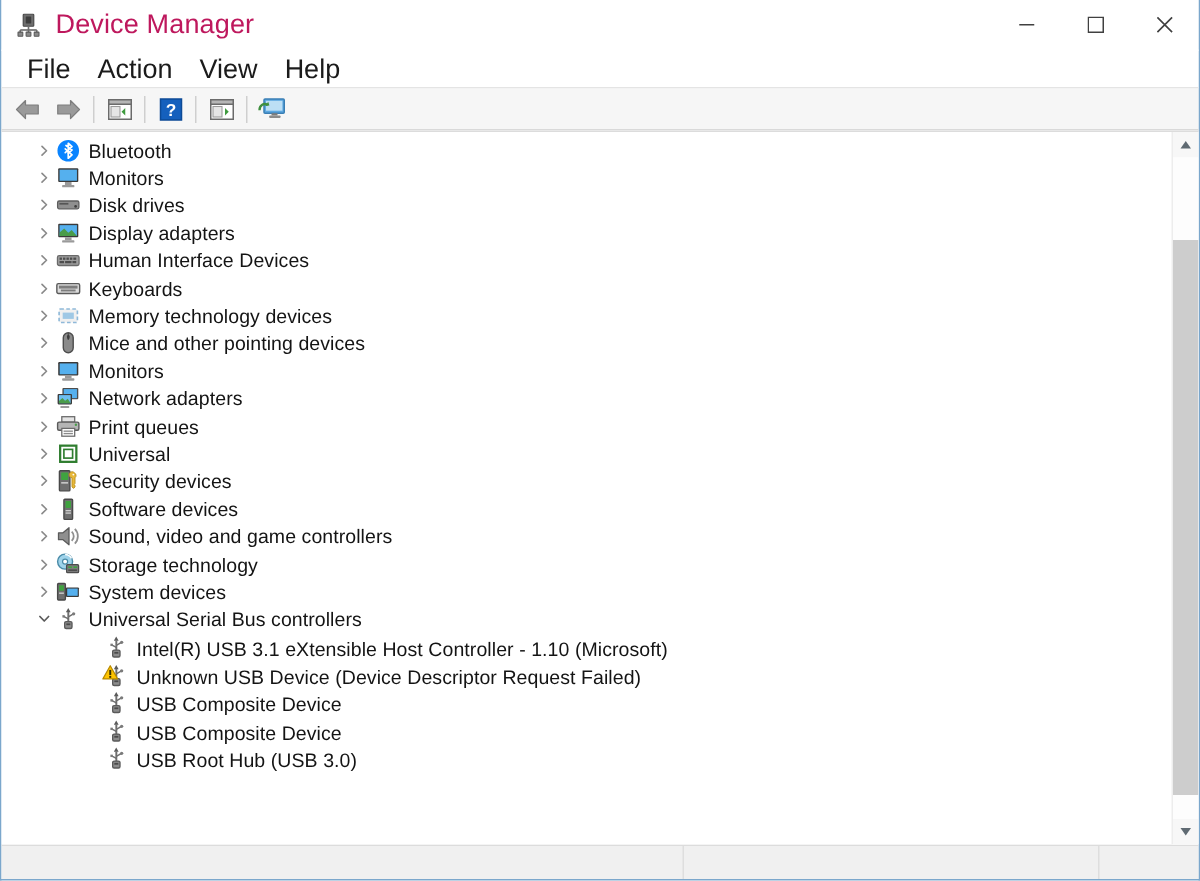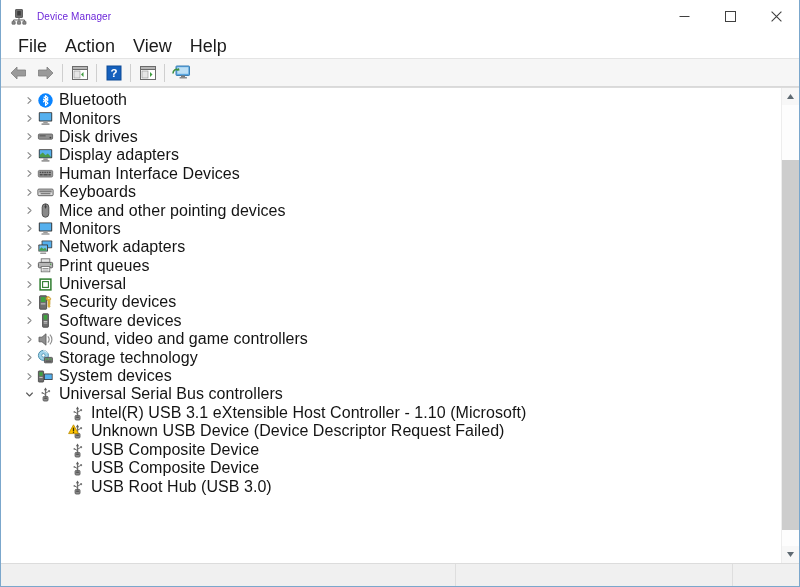--- a/index.html
+++ b/index.html
@@ -39,22 +39,22 @@
   }
   .title-icon {
     margin-left: 9px;
     width: 18px;
     height: 18px;
     flex: 0 0 18px;
     position: relative;
   }
   .title-text {
     margin-left: 9px;
-    font-size: 10px;
-    color: #6d28d9;
+    font-size: 18px;
+    color: #be185d;
     letter-spacing: 0.1px;
     white-space: nowrap;
   }
   .winbtns {
     position: absolute;
     right: 0; top: 0;
     height: 33px;
     display: flex;
   }
   .winbtn {
@@ -138,21 +138,21 @@
     color: #5a5a5a;
   }
   .row-icon {
     width: 17px;
     height: 17px;
     flex: 0 0 17px;
     position: relative;
     margin-right: 5px;
   }
   .row-label {
-    font-size: 16px;
+    font-size: 13px;
     color: #141414;
     letter-spacing: 0.05px;
   }
   .lvl0 { padding-left: 20px; }
   .lvl1 { padding-left: 52px; align-items: flex-end; }
 
   
   .vscroll {
     width: 17px;
     flex: 0 0 17px;
@@ -393,20 +393,32 @@
             </svg></div>
           <div class="row-label">Keyboards</div>
         </div>
         <div class="row lvl0">
           <div class="chev">
             <svg width="9" height="9" viewBox="0 0 9 9">
               <path d="M3 1.6 L6 4.5 L3 7.4" fill="none" stroke="#8a8a8a" stroke-width="1.1" stroke-linecap="round" stroke-linejoin="round"></path>
             </svg>
           </div>
           <div class="row-icon"><svg width="17" height="17" viewBox="0 0 17 17">
+              <rect x="2.4" y="4" width="12.2" height="9" rx="0.8" fill="#f0f0f0" stroke="#8fb9d9" stroke-width="1.1" stroke-dasharray="2.4 1.6"></rect>
+              <rect x="4.8" y="6.4" width="7.4" height="4.2" fill="#9fc8e5"></rect>
+            </svg></div>
+          <div class="row-label">Memory technology devices</div>
+        </div>
+        <div class="row lvl0">
+          <div class="chev">
+            <svg width="9" height="9" viewBox="0 0 9 9">
+              <path d="M3 1.6 L6 4.5 L3 7.4" fill="none" stroke="#8a8a8a" stroke-width="1.1" stroke-linecap="round" stroke-linejoin="round"></path>
+            </svg>
+          </div>
+          <div class="row-icon"><svg width="17" height="17" viewBox="0 0 17 17">
               <rect x="5.2" y="1.8" width="6.6" height="13.4" rx="3.3" fill="#8a8a8a" stroke="#4d4d4d" stroke-width="0.95"></rect>
               <path d="M8.5 2 L8.5 6.6" stroke="#4d4d4d" stroke-width="0.9"></path>
               <rect x="7.7" y="3.4" width="1.7" height="2.6" rx="0.8" fill="#3c3c3c"></rect>
             </svg></div>
           <div class="row-label">Mice and other pointing devices</div>
         </div>
         <div class="row lvl0">
           <div class="chev">
             <svg width="9" height="9" viewBox="0 0 9 9">
               <path d="M3 1.6 L6 4.5 L3 7.4" fill="none" stroke="#8a8a8a" stroke-width="1.1" stroke-linecap="round" stroke-linejoin="round"></path>

